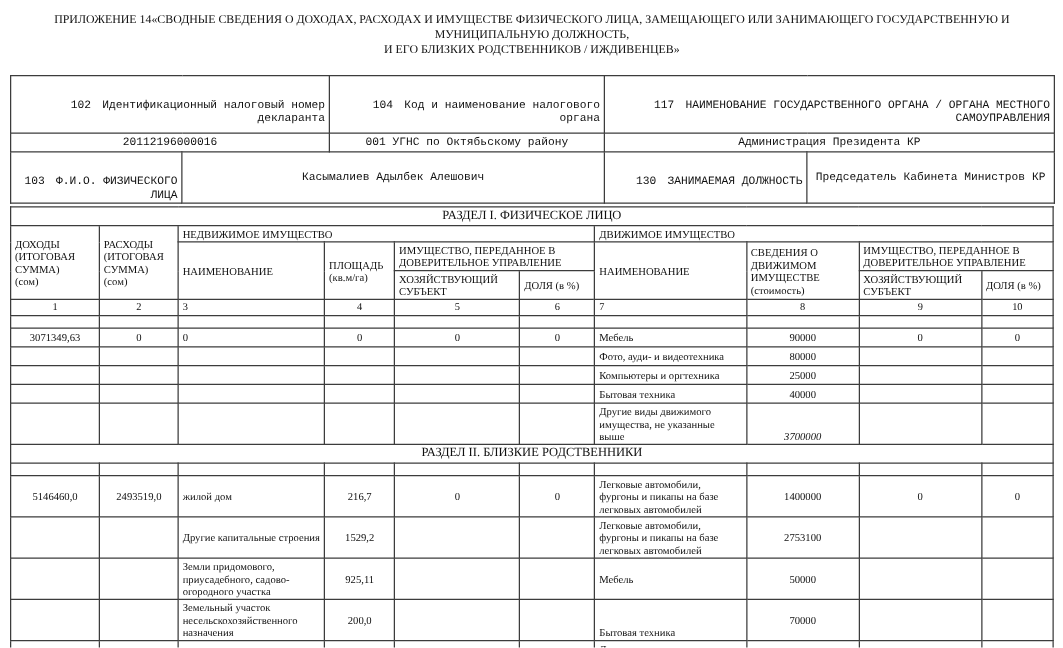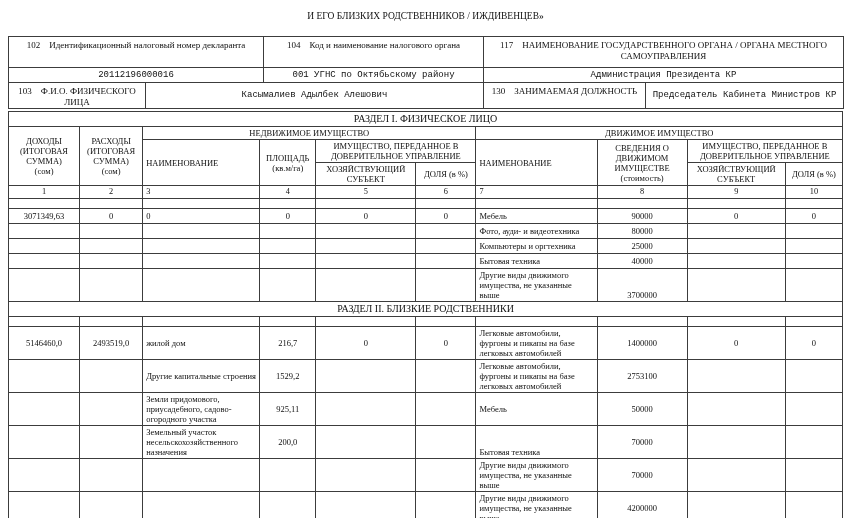--- a/index.html
+++ b/index.html
@@ -8,44 +8,45 @@
 
   
   .doc-title{text-align:center;font-size:9.5px;line-height:12px;margin:0 10px 14px 10px;color:#111;}
 
   
   table{border-collapse:collapse;table-layout:fixed;width:835px;}
   td{border:1px solid #3c3c3c;padding:1px 3px;font-size:8.5px;line-height:1.18;vertical-align:middle;white-space:pre-line;word-wrap:break-word;color:#101010;}
 
   
   .info-table td{font-size:9px;}
-  .info-table .lbl{text-align:center;vertical-align:top;padding-top:3px;}
+  .info-table .lbl{text-align:right;vertical-align:top;padding-top:18px;font-family:Liberation Mono, monospace;}
   .info-table .val{text-align:center;font-family:Liberation Mono, monospace;}
   .info-table .r1 td{height:26px;}
   .info-table .r2 td{height:12px;}
   .info-table .r3 td{height:20px;margin-left:32px;}
   .fnum{display:inline-block;margin-right:9px;}
 
   
   .main-table{margin-top:2px;}
   .section-row td{text-align:center;height:11px;font-size:10px;}
-  .hc{text-align:center;}
+  .hc{text-align:left;}
   .num-row td{height:9px;font-size:8.3px;}
   .thin-row td{height:7px;}
   .s1row td{height:12px;}
   .s2row td{height:30px;}
   td.c1,td.c2,td.c4,td.c5,td.c6,td.c8,td.c9,td.c10{text-align:center;}
   td.c3,td.c7{text-align:left;}
 </style>
 </head>
 <body>
 
 <div class="page">
 
   <div class="doc-title">
+    <div>ПРИЛОЖЕНИЕ 14«СВОДНЫЕ СВЕДЕНИЯ О ДОХОДАХ, РАСХОДАХ И ИМУЩЕСТВЕ ФИЗИЧЕСКОГО ЛИЦА, ЗАМЕЩАЮЩЕГО ИЛИ ЗАНИМАЮЩЕГО ГОСУДАРСТВЕННУЮ И МУНИЦИПАЛЬНУЮ ДОЛЖНОСТЬ,</div>
     <div>И ЕГО БЛИЗКИХ РОДСТВЕННИКОВ / ИЖДИВЕНЦЕВ»</div>
   </div>
 
   <table class="info-table">
     <colgroup>
       <col style="width:137px">
         <col style="width:118px">
         <col style="width:220px">
         <col style="width:162px">
         <col style="width:198px">
@@ -198,21 +199,21 @@
         <tr class="s1row">
           <td class="c1"></td>
           <td class="c2"></td>
           <td class="c3"></td>
           <td class="c4"></td>
           <td class="c5"></td>
           <td class="c6"></td>
           <td class="c7">Другие виды движимого
 имущества, не указанные
 выше</td>
-          <td class="c8" style="vertical-align: bottom;">3700000</td>
+          <td class="c8" style="vertical-align: bottom; font-style: italic;">3700000</td>
           <td class="c9"></td>
           <td class="c10"></td>
         </tr>
       </tbody>
     <tbody>
       <tr class="section-row">
         <td colspan="10">РАЗДЕЛ II. БЛИЗКИЕ РОДСТВЕННИКИ</td>
       </tr>
     </tbody>
     <tbody id="s2-body">

